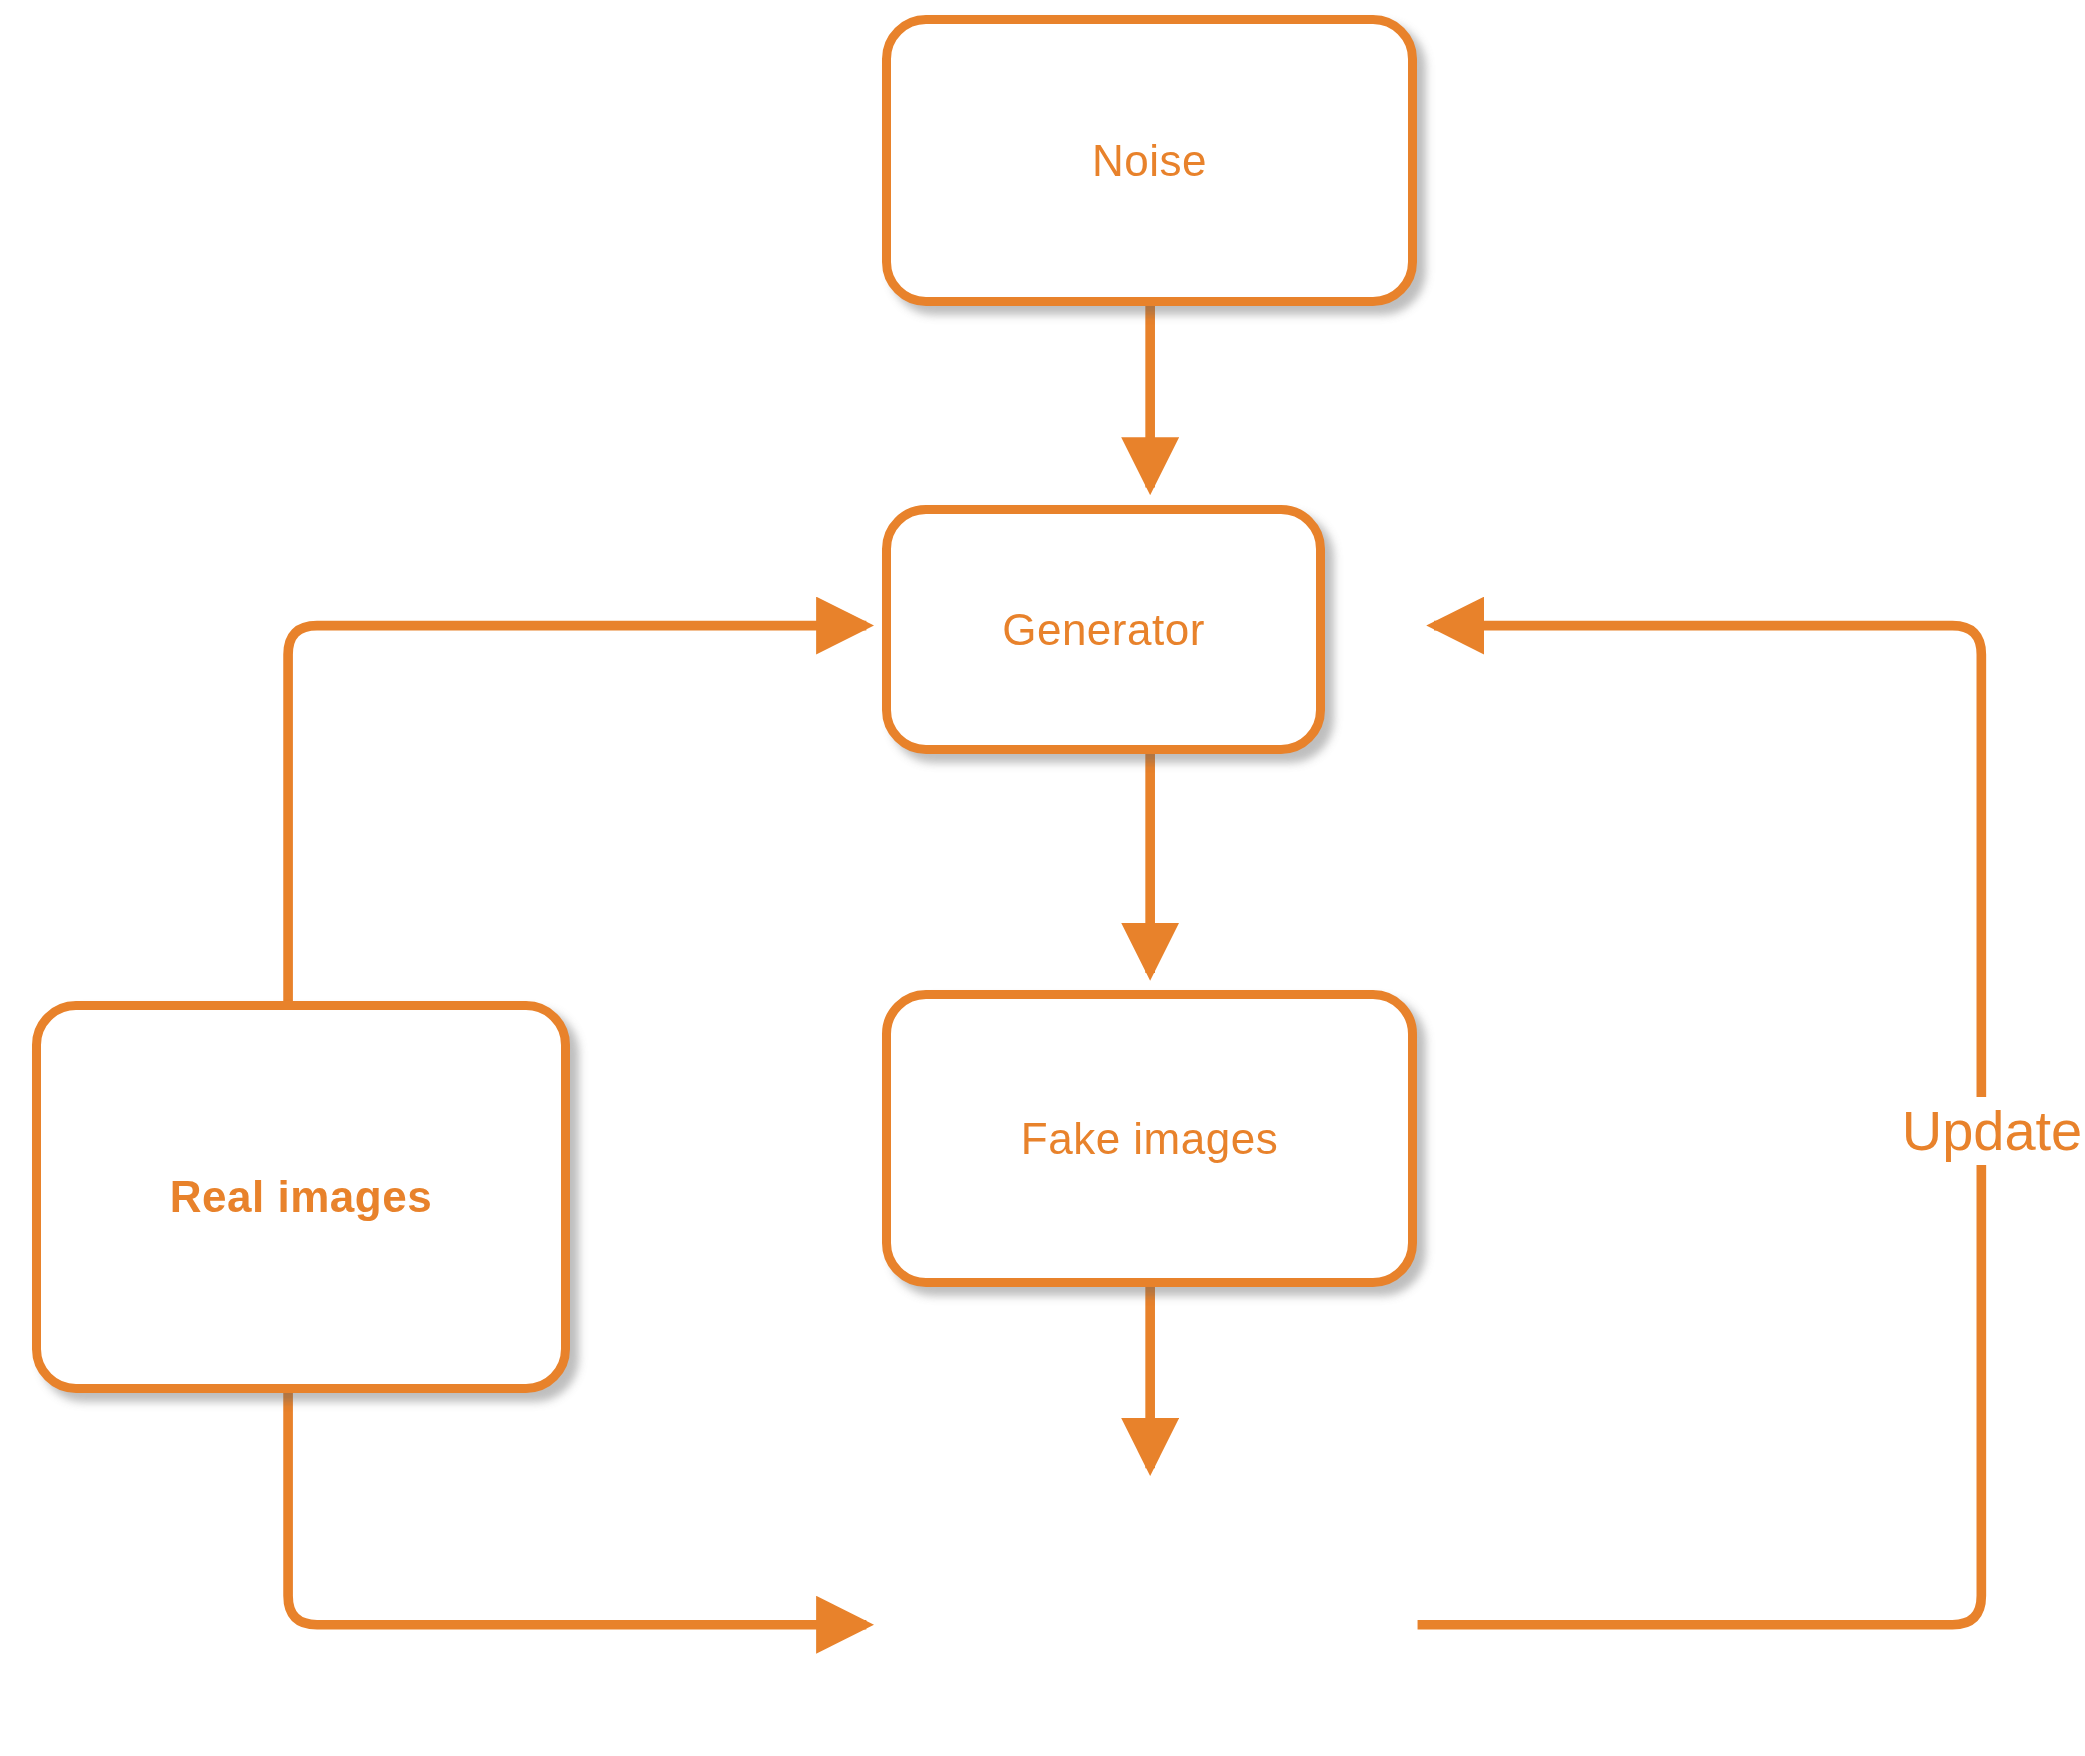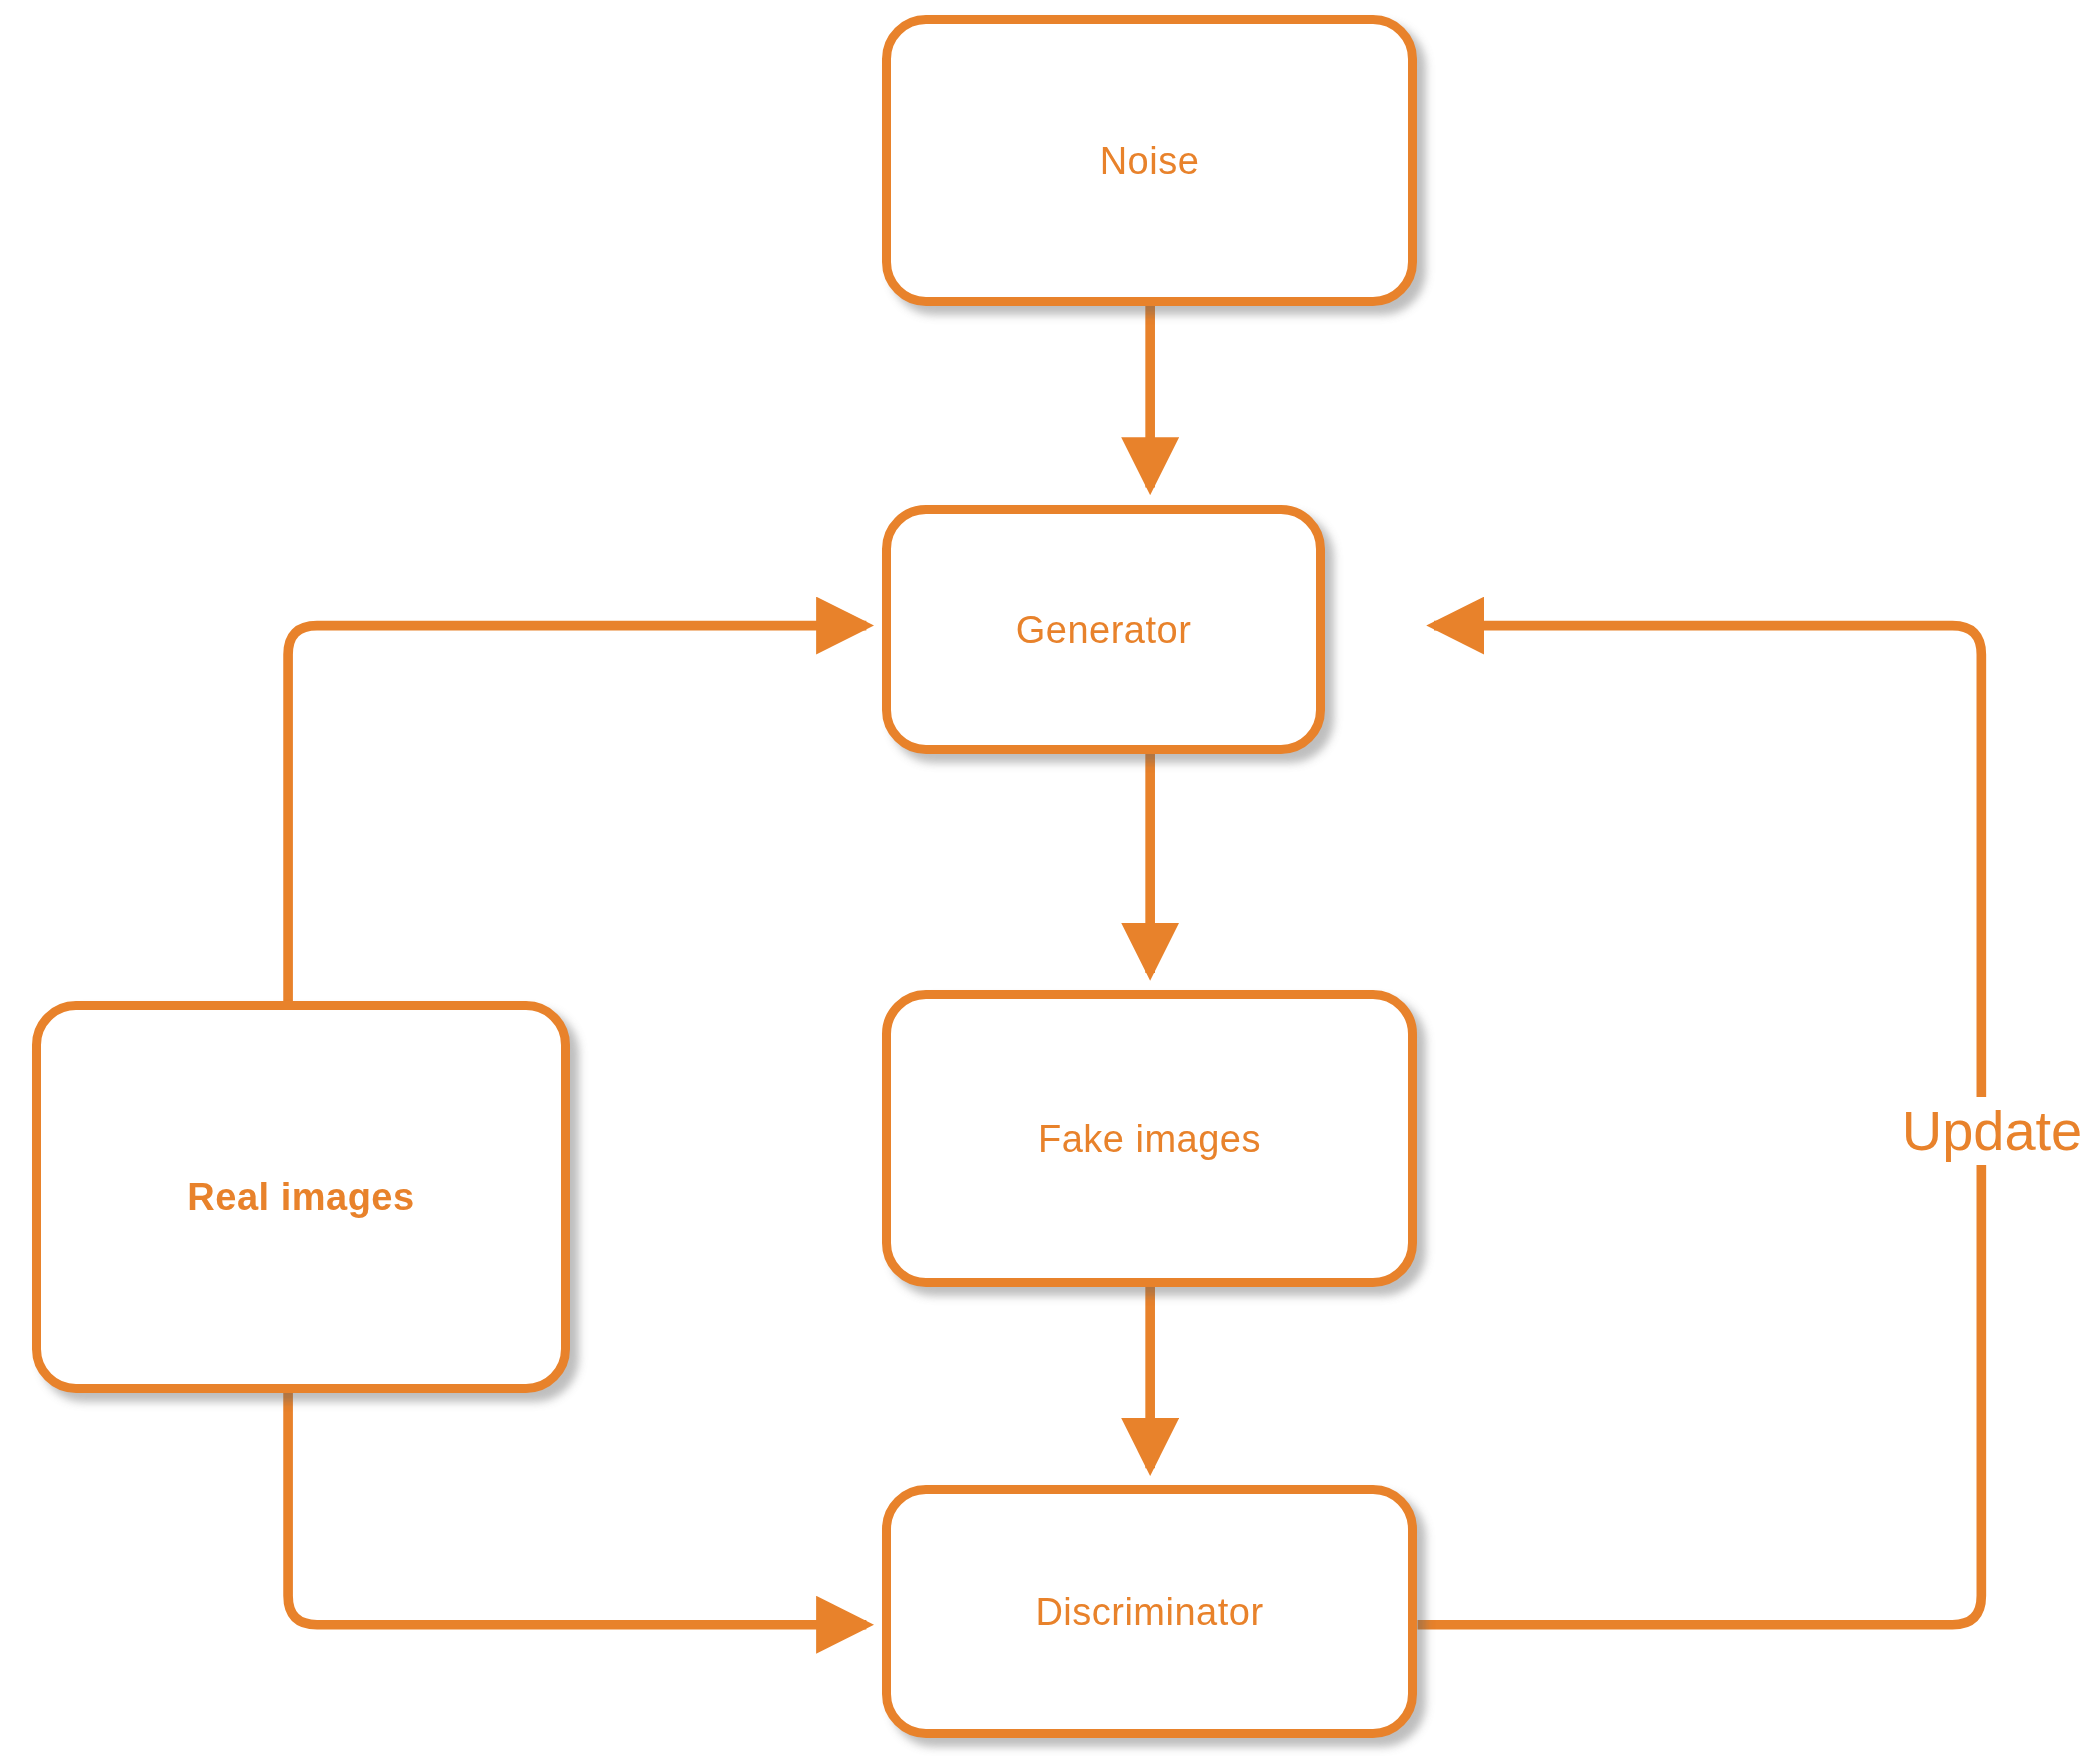--- a/index.html
+++ b/index.html
@@ -18,21 +18,21 @@
     border:9.7px solid #E8822B;
     border-radius:44px;
     display:flex;
     align-items:center;
     justify-content:center;
     box-shadow:8.7px 8.7px 8.7px rgba(100,100,100,0.42);
     z-index:3;
   }
   .node .label{
     color:#E8822B;
-    font-size:38px;
+    font-size:44px;
     line-height:1;
     white-space:nowrap;
     letter-spacing:0.5px;
   }
   .edge-label{
     position:absolute;
     color:#E8822B;
     font-size:56px;
     line-height:1;
     white-space:nowrap;
@@ -87,20 +87,17 @@
   </div>
 
   <div class="node" style="left:32px;top:1001px;width:538px;height:392px;font-weight:bold;">
     <span class="label">Real images</span>
   </div>
 
   <div class="node" style="left:882px;top:990px;width:535px;height:297px;justify-content:center;">
     <span class="label">Fake images</span>
   </div>
 
-  <div class="node" style="left:882px;top:1485px;width:535px;height:253px;">
-    <span class="label">Discriminator</span>
-  </div>
 
   <div class="edge-label" style="left:1892px;top:1097px;">Update</div>
 
 </div>
 
 
 </body></html>

